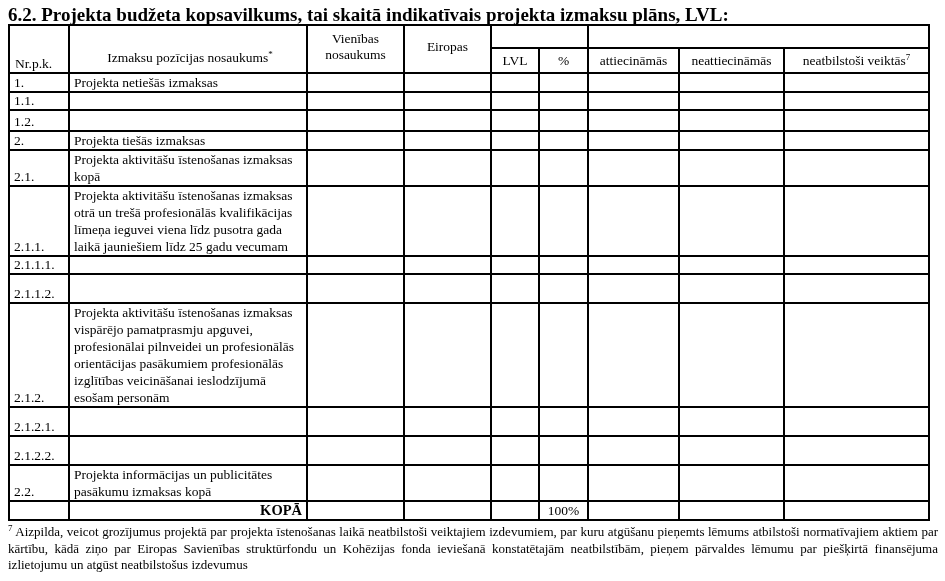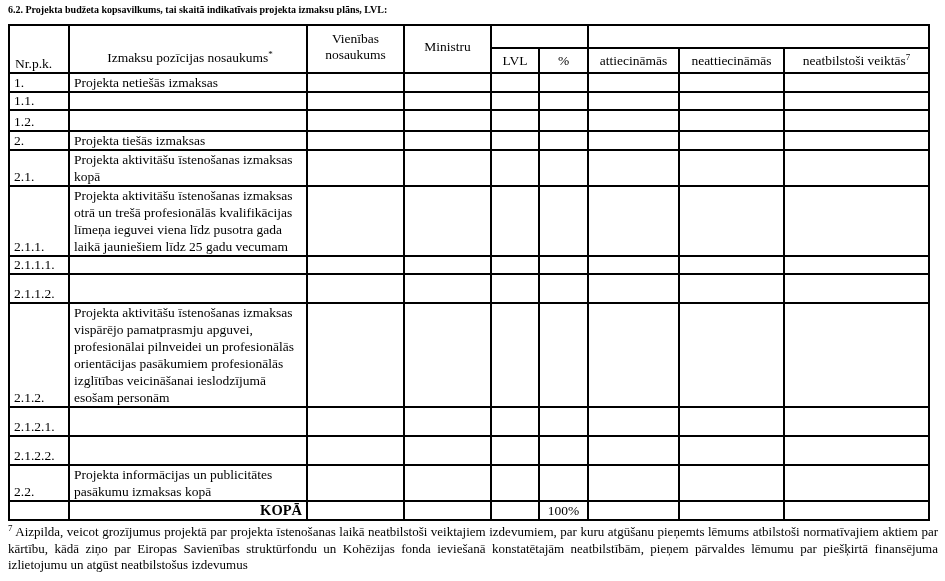--- a/index.html
+++ b/index.html
@@ -10,21 +10,21 @@
     height: 581px;
     background: #ffffff;
     color: #111111;
     font-family: "Liberation Serif", "DejaVu Serif", serif;
     overflow: hidden;
   }
   .doc-title {
     position: absolute;
     left: 8px;
     top: 4px;
-    font-size: 10px;
+    font-size: 19px;
     font-weight: bold;
     color: #000;
     white-space: nowrap;
   }
   table.budget {
     position: absolute;
     left: 8px;
     top: 24px;
     width: 920px;
     border-collapse: collapse;
@@ -123,21 +123,21 @@
         <col style="width:49px">
       <col style="width:91px">
         <col style="width:105px">
         <col style="width:145px">
     </colgroup>
     <thead>
       <tr class="hA">
         <th rowspan="2" style="vertical-align:bottom;text-align:left;padding-left:5px;border-radius:17px;">Nr.p.k.</th>
         <th rowspan="2" style="text-align:center;padding-left:8px;vertical-align:bottom;padding-bottom:6px;"><span>Izmaksu pozīcijas nosaukums</span><sup>*</sup></th>
         <th rowspan="2" style="padding-bottom:4px;">Vienības nosaukums</th>
-        <th rowspan="2" style="padding-bottom:4px;">Ministru</th>
+        <th rowspan="2" style="padding-bottom:4px;">Eiropas</th>
         <th colspan="2"></th>
         <th colspan="3"></th>
       </tr>
       <tr class="hB">
         <th>LVL</th>
         <th>%</th>
         <th>attiecināmās</th>
         <th>neattiecināmās</th>
         <th><span>neatbilstoši veiktās</span><sup>7</sup></th>
       </tr>

